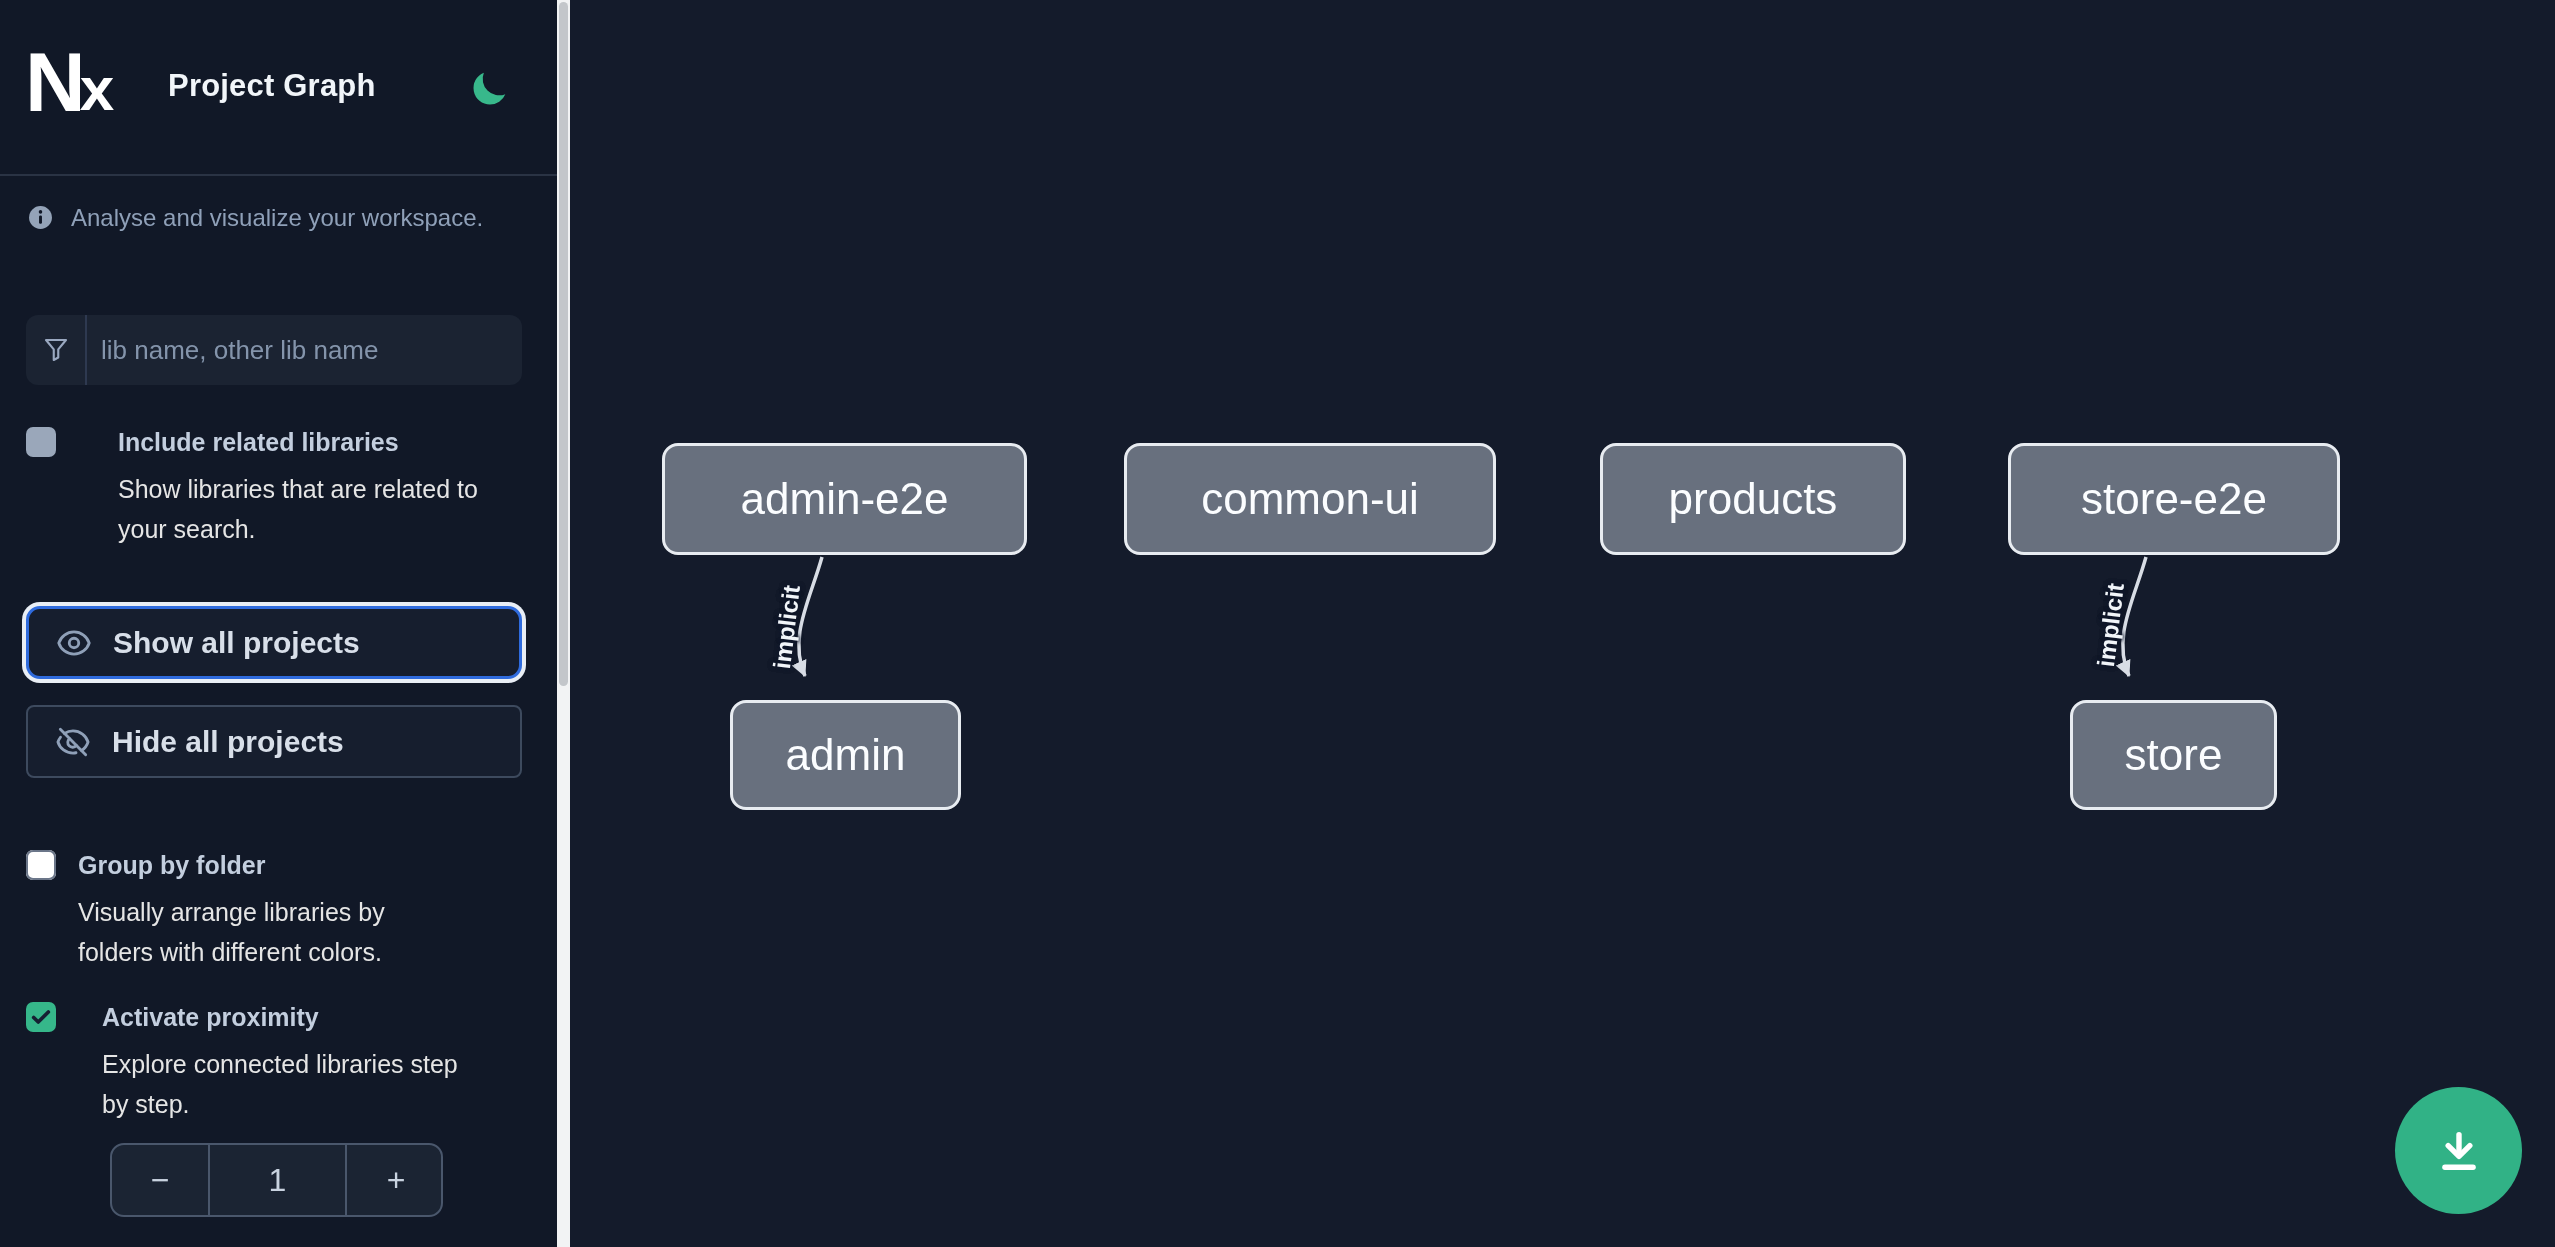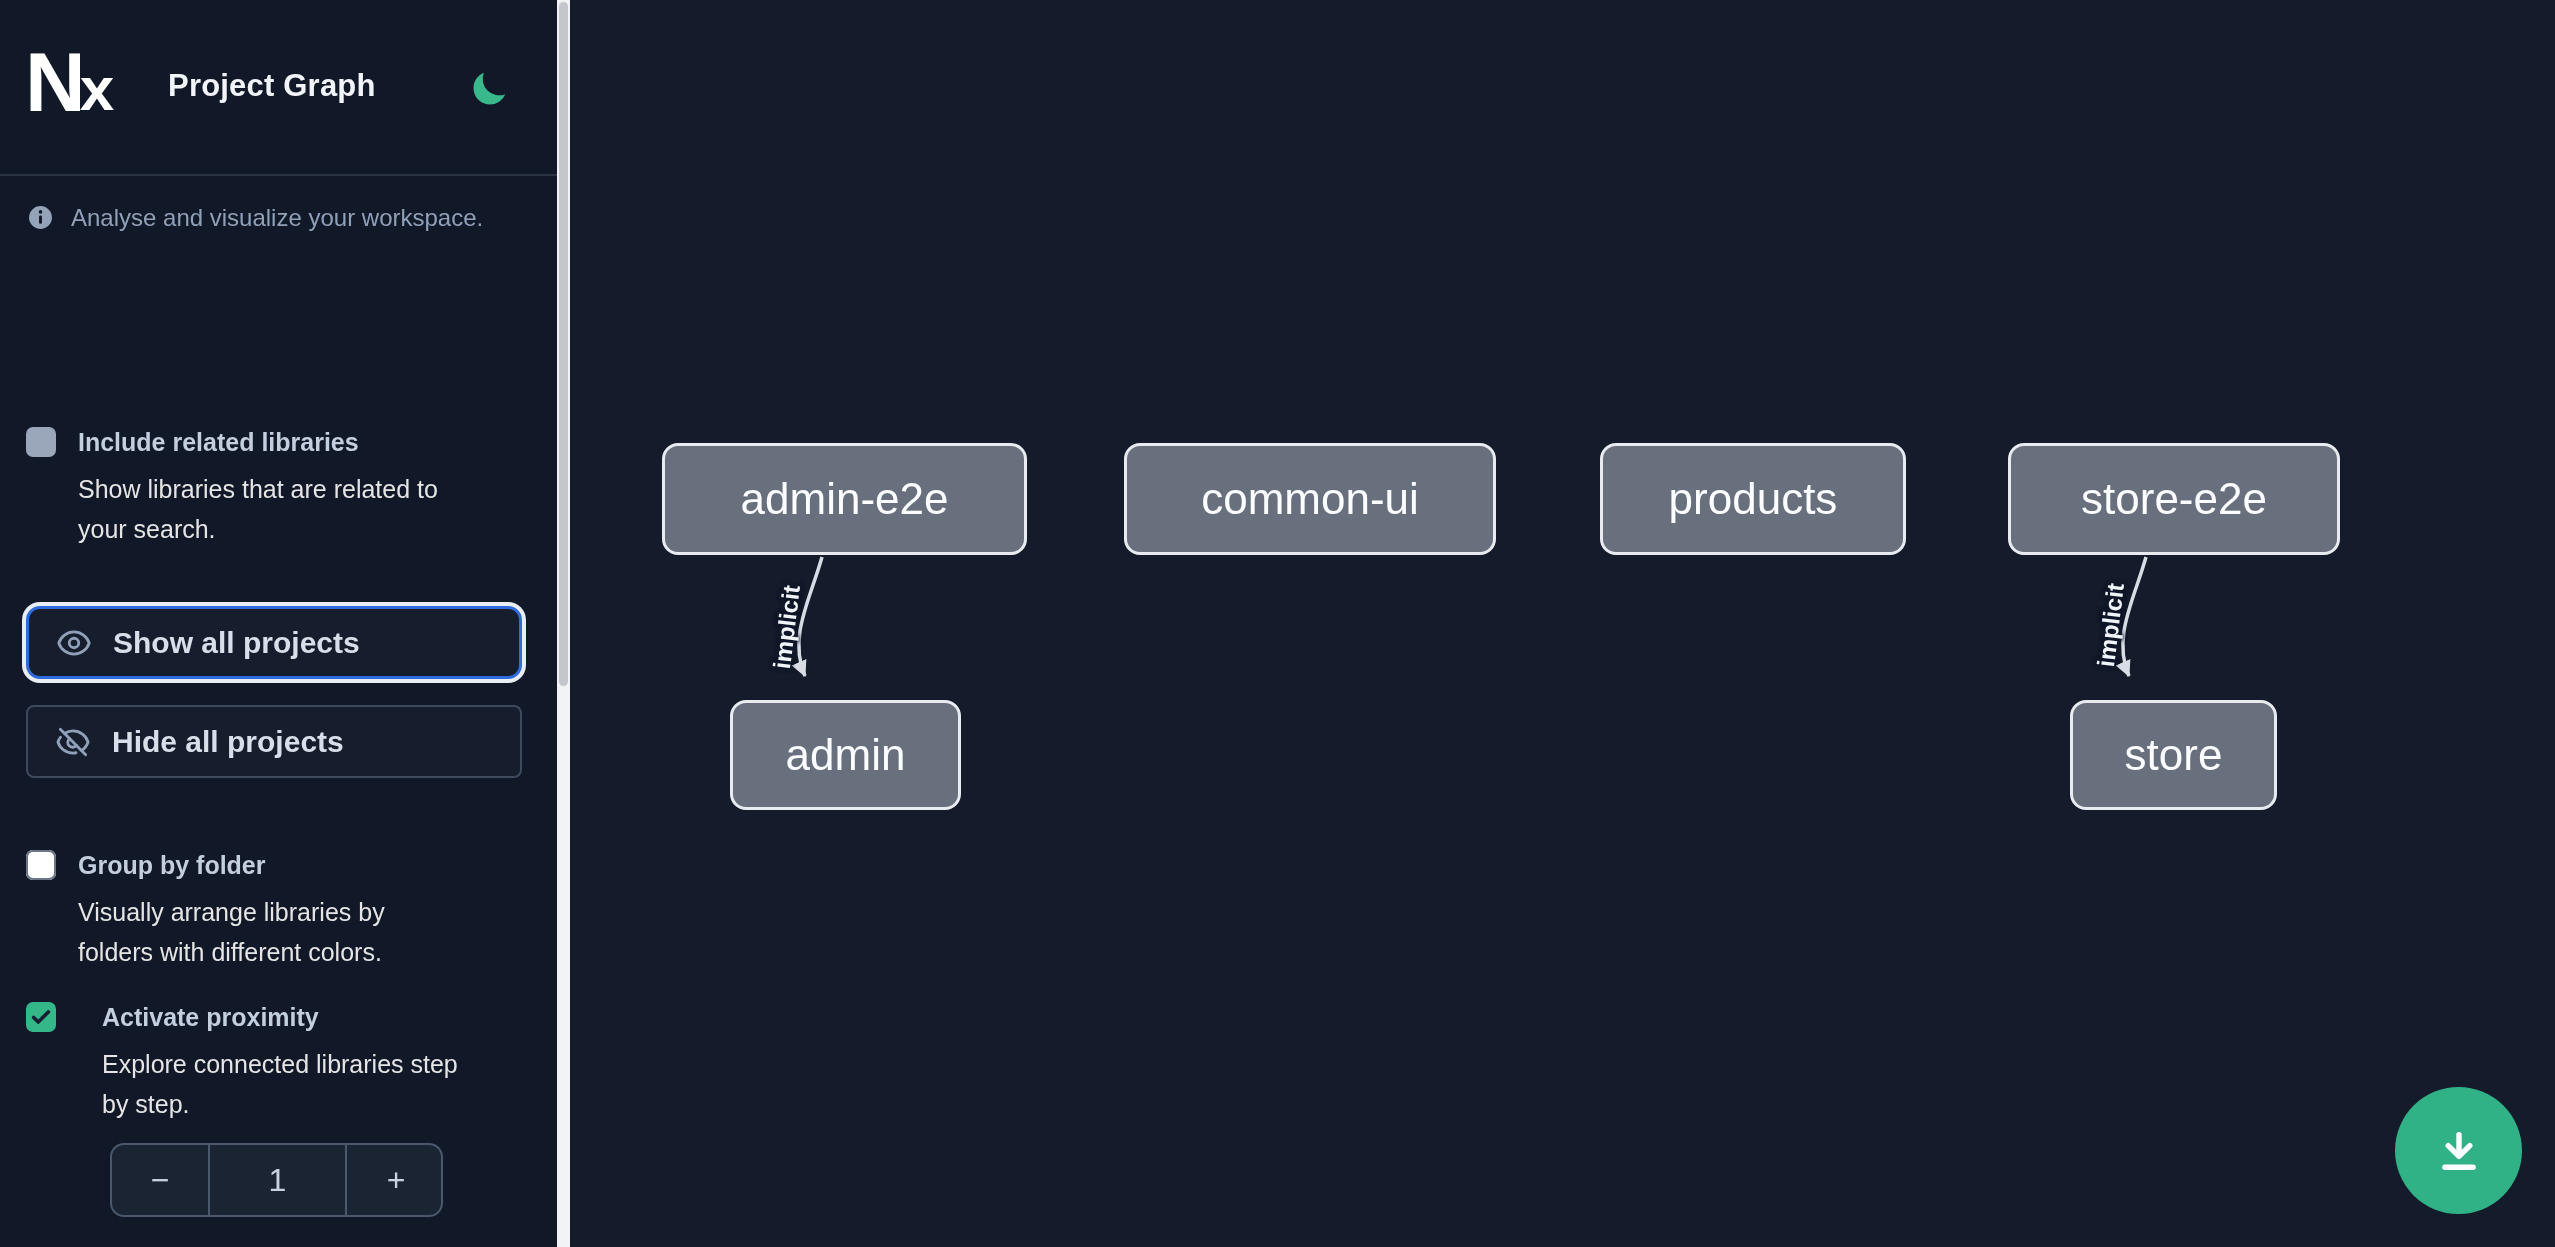--- a/index.html
+++ b/index.html
@@ -113,22 +113,30 @@
 
     <div class="intro">
       <svg class="intro-icon" viewBox="0 0 24 24">
         <circle cx="12" cy="12" r="11" fill="#94a3b8"></circle>
         <rect x="10.6" y="10" width="2.8" height="8" rx="1.2" fill="#111827"></rect>
         <circle cx="12" cy="6.6" r="1.7" fill="#111827"></circle>
       </svg>
       <div class="intro-text">Analyse and visualize your workspace.</div>
     </div>
 
-
-    <div class="opt" style="top:425px;">
+    <div class="search">
+      <div class="search-iconcell">
+        <svg width="30" height="30" viewBox="0 0 24 24" fill="none" stroke="#9aa8c0" stroke-width="1.7" stroke-linejoin="round" stroke-linecap="round">
+          <path d="M4 4h16l-6.2 7.5V18l-3.6 2v-8.5L4 4z"></path>
+        </svg>
+      </div>
+      <input type="text" value="" placeholder="lib name, other lib name" style="">
+    </div>
+
+    <div class="opt" style="top:425px;gap:40px;">
       <div class="cb cb-muted">
         
       </div>
       <div class="opt-body">
         <div class="opt-label">Include related libraries</div>
         <div class="opt-desc">Show libraries that are related to your search.</div>
       </div>
     </div>
 
     <div class="btn btn-show">

